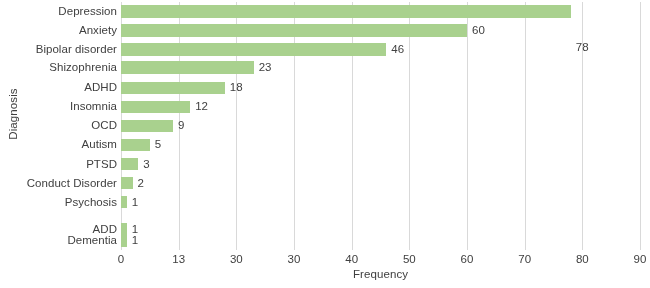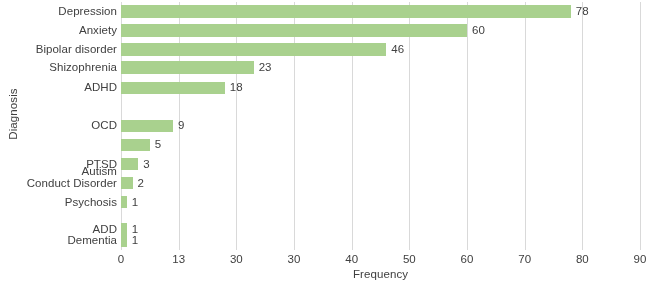--- a/index.html
+++ b/index.html
@@ -140,21 +140,21 @@
       <div class="gridline" style="left: 346px; background: rgb(217, 217, 217);"></div>
       <div class="gridline" style="left: 403.667px; background: rgb(217, 217, 217);"></div>
       <div class="gridline" style="left: 461.333px; background: rgb(217, 217, 217);"></div>
       <div class="gridline" style="left: 519px; background: rgb(217, 217, 217);"></div>
     </div>
 
   <div id="rows">
       <div class="row" style="top: 2px;">
         <div class="cat-label" style="color: rgb(64, 64, 64);">Depression</div>
         <div class="bar" style="width: 449.8px; background: rgb(169, 209, 142);"></div>
-        <div class="bar-value" style="left: 575.8px; color: rgb(64, 64, 64);">78</div>
+        <div class="bar-value" style="left: 575.8px; color: rgb(64, 64, 64); margin-top: 36px;">78</div>
       </div>
       <div class="row" style="top: 21.07px; padding-left: 8px;">
         <div class="cat-label" style="color: rgb(64, 64, 64);">Anxiety</div>
         <div class="bar" style="width: 346px; background: rgb(169, 209, 142);"></div>
         <div class="bar-value" style="left: 472px; color: rgb(64, 64, 64);">60</div>
       </div>
       <div class="row" style="top: 40.14px;">
         <div class="cat-label" style="color: rgb(64, 64, 64);">Bipolar disorder</div>
         <div class="bar" style="width: 265.267px; background: rgb(169, 209, 142);"></div>
         <div class="bar-value" style="left: 391.267px; color: rgb(64, 64, 64); text-align: right;">46</div>
@@ -162,27 +162,32 @@
       <div class="row" style="top: 58px;">
         <div class="cat-label" style="color: rgb(64, 64, 64);">Shizophrenia</div>
         <div class="bar" style="width: 132.633px; background: rgb(169, 209, 142);"></div>
         <div class="bar-value" style="left: 258.633px; color: rgb(64, 64, 64);">23</div>
       </div>
       <div class="row" style="top: 78.28px;">
         <div class="cat-label" style="color: rgb(64, 64, 64);">ADHD</div>
         <div class="bar" style="width: 103.8px; background: rgb(169, 209, 142);"></div>
         <div class="bar-value" style="left: 229.8px; color: rgb(64, 64, 64);">18</div>
       </div>
+      <div class="row" style="top: 97.35px;">
+        <div class="cat-label" style="color: rgb(64, 64, 64);">Insomnia</div>
+        <div class="bar" style="width: 69.2px; background: rgb(169, 209, 142);"></div>
+        <div class="bar-value" style="left: 195.2px; color: rgb(64, 64, 64);">12</div>
+      </div>
       <div class="row" style="top: 116.42px;">
         <div class="cat-label" style="color: rgb(64, 64, 64);">OCD</div>
         <div class="bar" style="width: 51.9px; background: rgb(169, 209, 142);"></div>
         <div class="bar-value" style="left: 177.9px; color: rgb(64, 64, 64);">9</div>
       </div>
       <div class="row" style="top: 135.49px;">
-        <div class="cat-label" style="color: rgb(64, 64, 64); margin-top: 27px;">Autism</div>
+        <div class="cat-label" style="color: rgb(64, 64, 64);">Autism</div>
         <div class="bar" style="width: 28.8333px; background: rgb(169, 209, 142);"></div>
         <div class="bar-value" style="left: 154.833px; color: rgb(64, 64, 64);">5</div>
       </div>
       <div class="row" style="top: 154.56px;">
         <div class="cat-label" style="color: rgb(64, 64, 64);">PTSD</div>
         <div class="bar" style="width: 17.3px; background: rgb(169, 209, 142);"></div>
         <div class="bar-value" style="left: 143.3px; color: rgb(64, 64, 64);">3</div>
       </div>
       <div class="row" style="top: 173.63px;">
         <div class="cat-label" style="color: rgb(64, 64, 64);">Conduct Disorder</div>

